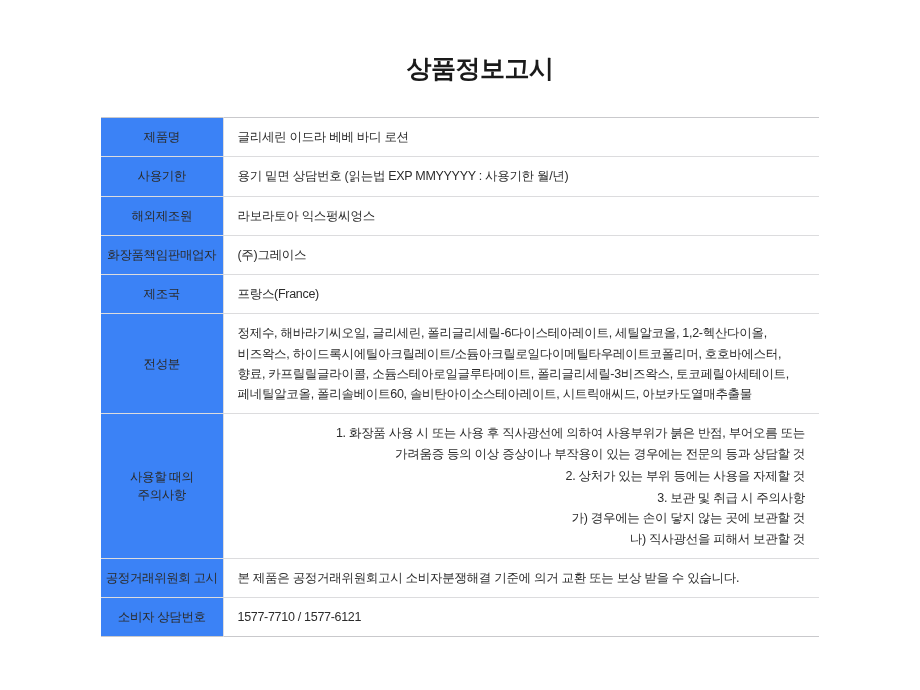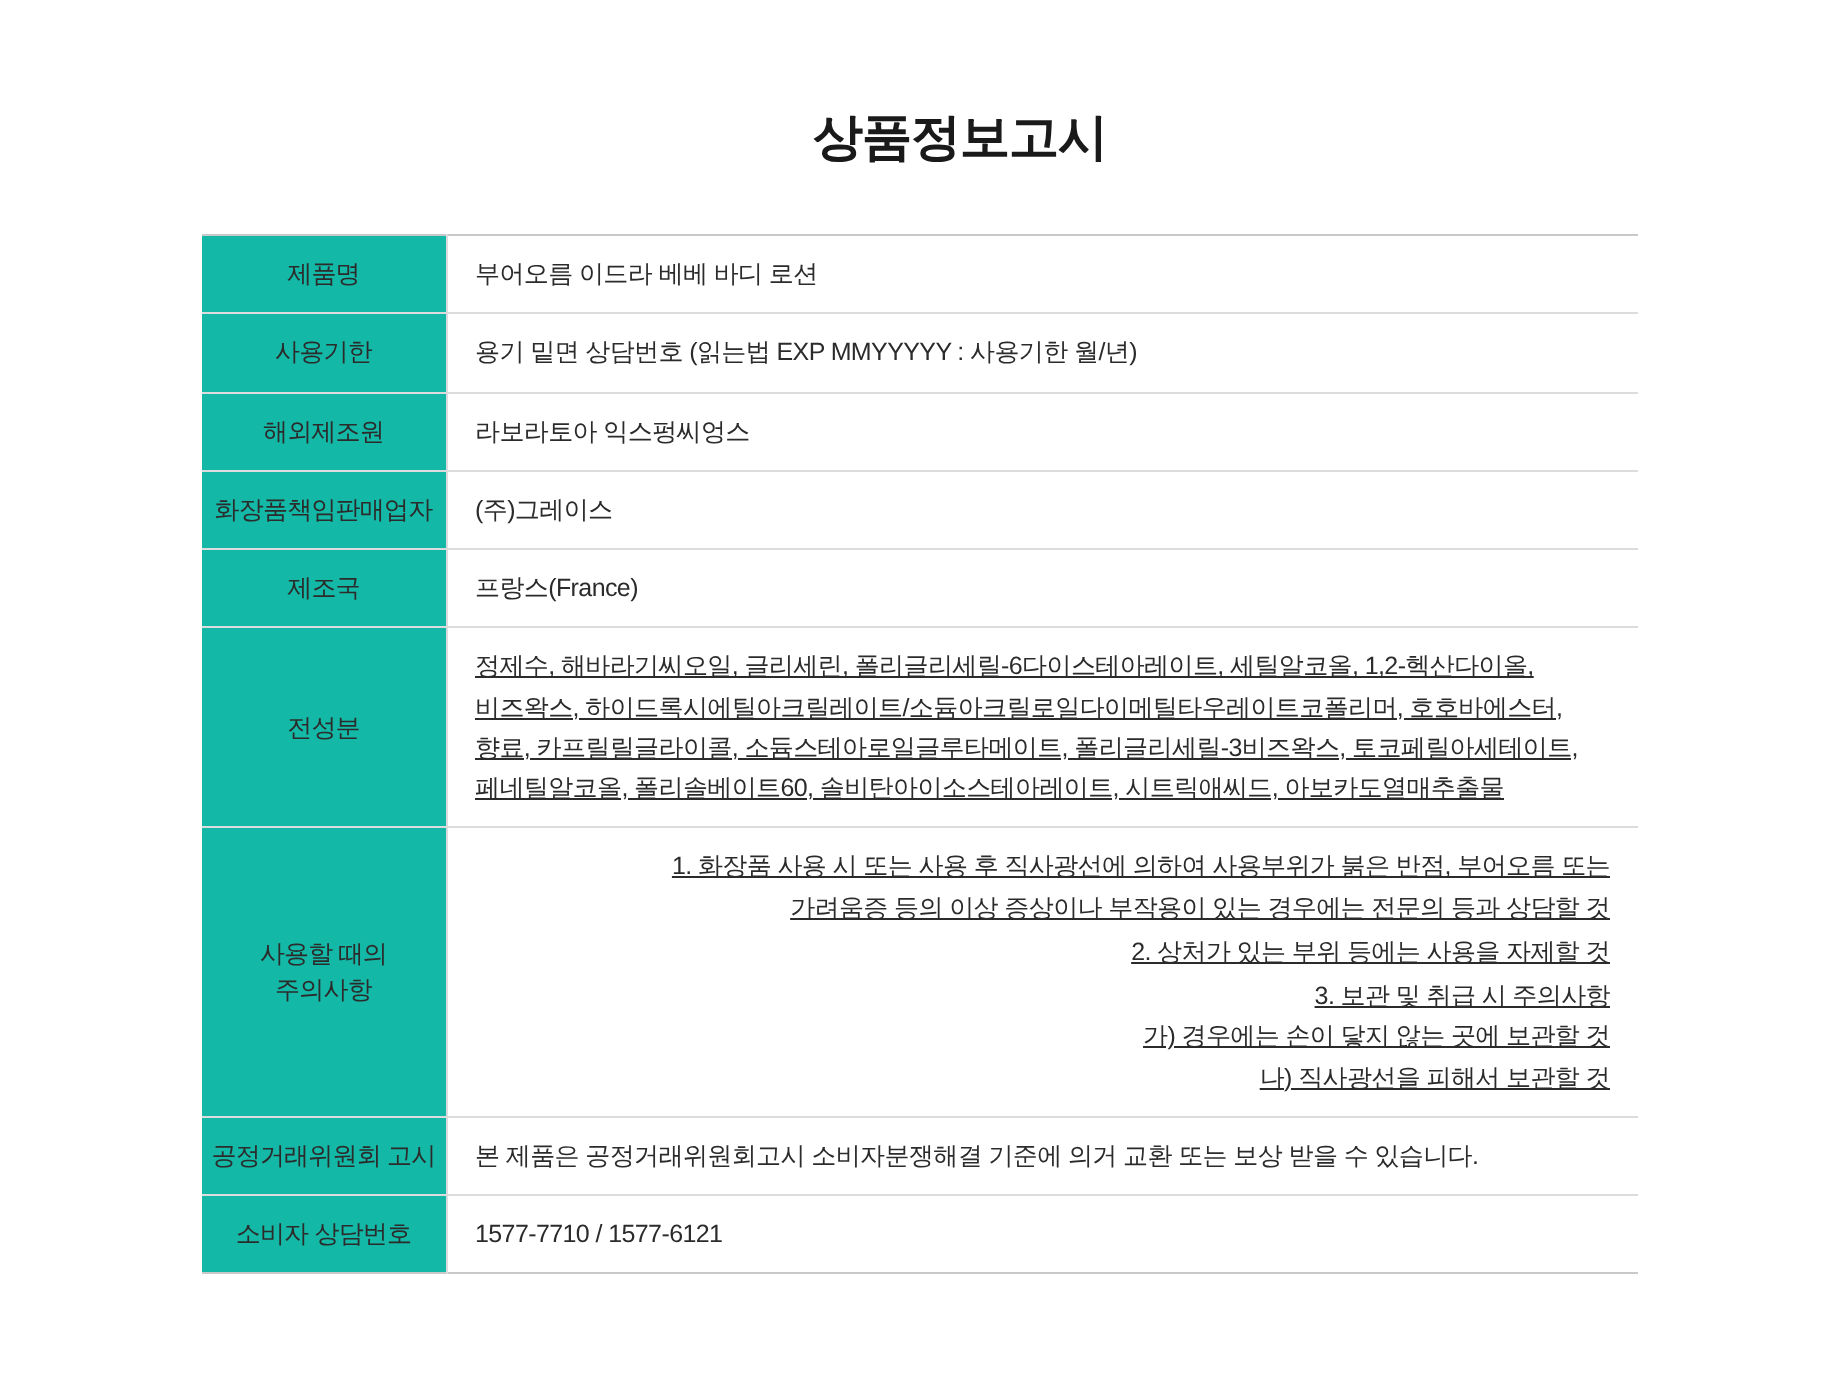--- a/index.html
+++ b/index.html
@@ -48,42 +48,41 @@
   table.info th, table.info td {
     border-bottom: 1px solid #dcdcde;
     vertical-align: middle;
     font-weight: normal;
   }
   table.info tr:last-child th,
   table.info tr:last-child td {
     border-bottom: none;
   }
   table.info th {
-    background: #14b8a6;
+    background: #3b82f6;
     color: #2b2b2b;
     font-size: 12.5px;
     text-align: center;
     padding: 9px 4px;
     letter-spacing: -0.4px;
     border-right: 1px solid #dcdcde;
     line-height: 1.45;
   }
   table.info td {
     background: #ffffff;
     color: #2b2b2b;
     font-size: 12.5px;
     text-align: left;
     padding: 9px 14px;
     letter-spacing: -0.3px;
     line-height: 1.62;
   }
   td.multi {
     padding-top: 12px;
     padding-bottom: 12px;
-    text-decoration: underline;
   }
   .line { display: block; white-space: nowrap; }
   .ol {
     margin: 0;
     padding: 0;
     list-style: none;
     text-align: right;
   }
   .ol > li {
     margin: 0 0 2px 0;
@@ -108,21 +107,21 @@
 
   <div class="table-wrap">
     <table class="info">
       <colgroup>
         <col class="label-col">
         <col class="value-col">
       </colgroup>
       <tbody>
         <tr>
           <th>제품명</th>
-          <td>부어오름 이드라 베베 바디 로션</td>
+          <td>글리세린 이드라 베베 바디 로션</td>
         </tr>
         <tr>
           <th>사용기한</th>
           <td>용기 밑면 상담번호 (읽는법 EXP MMYYYYY : 사용기한 월/년)</td>
         </tr>
         <tr>
           <th>해외제조원</th>
           <td>라보라토아 익스펑씨엉스</td>
         </tr>
         <tr>

